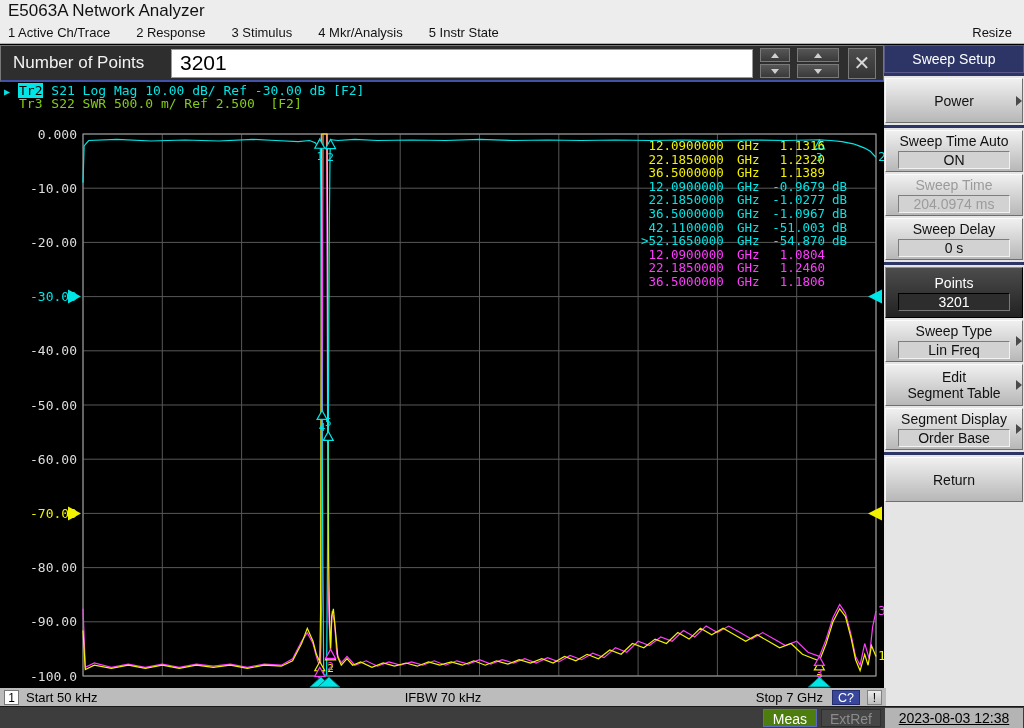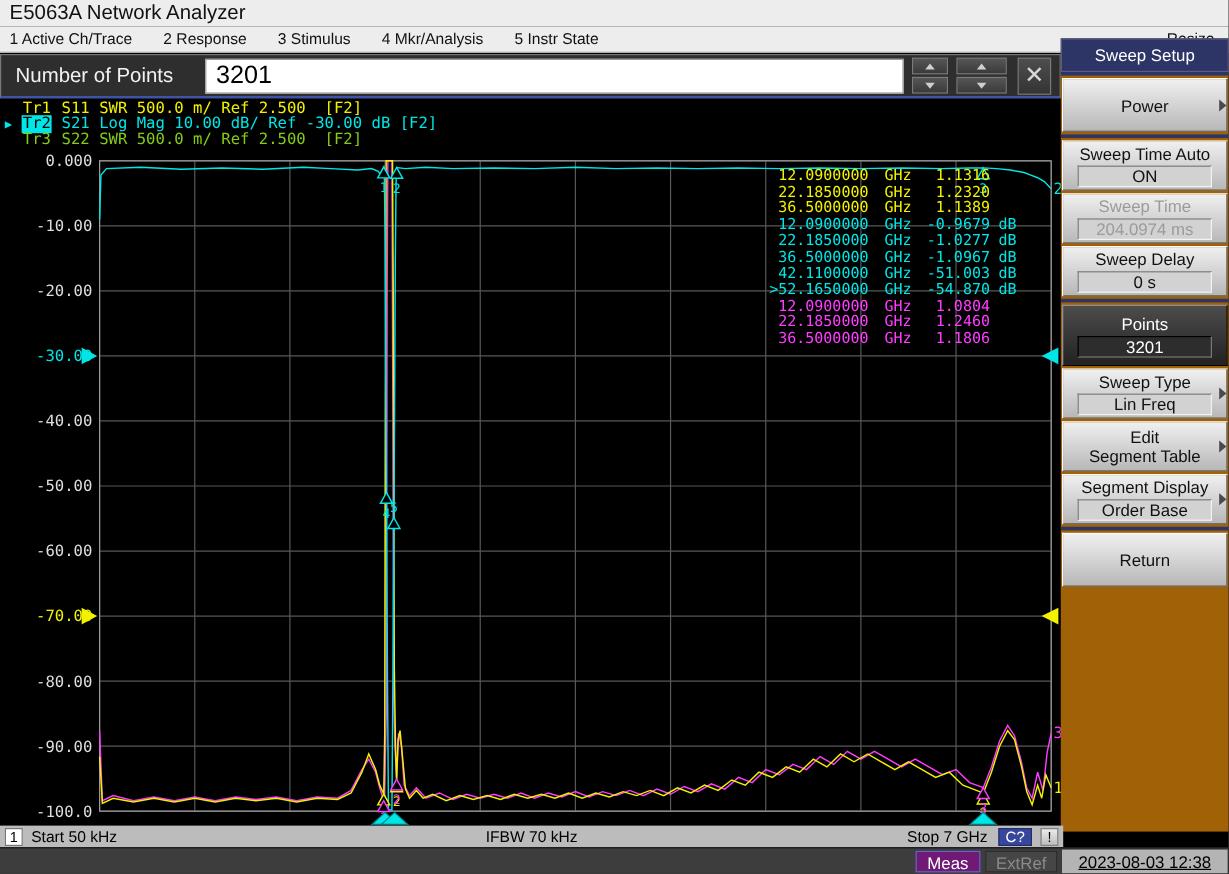--- a/index.html
+++ b/index.html
@@ -38,21 +38,21 @@
   
   .marker-readout{position:absolute;top:139px;left:636px;font-family:"DejaVu Sans Mono",monospace;
                   font-size:12.5px;line-height:13.6px;}
   .mr-row{display:flex;white-space:pre;}
   .mr-n{width:20px;text-align:right;}
   .mr-f{width:74px;text-align:left;}
   .mr-u{width:30px;padding-left:7px;}
   .mr-v{width:58px;text-align:right;}
   .mr-vu{padding-left:7px;}
   
-  .sidebar{position:absolute;left:884px;top:32px;width:140px;height:661px;background:#a16207;box-sizing:border-box;}
+  .sidebar{position:absolute;left:884px;top:45px;width:140px;height:661px;background:#e5e5e5;box-sizing:border-box;}
   .sb-header{height:28px;background:#2c3566;color:#fff;font-size:14px;display:flex;align-items:center;
              justify-content:center;border:1px solid #5a5a8a;box-sizing:border-box;}
   .sb-sep{height:3px;background:#2c3566;margin:0;}
   .sb-btn{position:relative;margin:2px 1px;background:linear-gradient(#f0f0f0,#b7b7b7);
           border:1px solid;border-color:#fbfbfb #6e6e6e #6e6e6e #fbfbfb;color:#111;
           display:flex;flex-direction:column;align-items:center;justify-content:center;
           font-size:14px;box-sizing:border-box;}
   .sb-btn .value{margin-top:2px;width:112px;height:18px;background:#d2d2d2;border:1px solid;
                  border-color:#7e7e7e #f2f2f2 #f2f2f2 #7e7e7e;display:flex;align-items:center;
                  justify-content:center;font-size:14px;box-sizing:border-box;}
@@ -69,21 +69,21 @@
             font-size:12px;margin-right:7px;box-sizing:border-box;}
   .ifbw{position:absolute;left:50%;transform:translateX(-50%);}
   .stop{margin-left:auto;}
   .cq-badge{background:#38479c;color:#fff;padding:0 5px;height:15px;line-height:15px;margin-left:9px;
             font-size:12.5px;border:1px solid #232d6b;box-sizing:border-box;}
   .alert-box{margin-left:7px;width:15px;height:15px;background:linear-gradient(#ececec,#bdbdbd);
              border:1px solid #828282;text-align:center;line-height:14px;font-size:12px;box-sizing:border-box;}
   .status-bar{position:absolute;top:706px;left:0;right:0;height:22px;background:#3d3d3d;
               border-top:1px solid #191919;display:flex;align-items:center;justify-content:flex-end;
               font-size:14px;box-sizing:border-box;}
-  .meas-badge{background:#701a75;color:#fff;padding:0 9px;height:18px;line-height:18px;border:1px solid #5a6ac0;box-sizing:border-box;}
+  .meas-badge{background:#4d7c0f;color:#fff;padding:0 9px;height:18px;line-height:18px;border:1px solid #5a6ac0;box-sizing:border-box;}
   .extref{color:#8b8b8b;background:#464646;border:1px solid #2e2e2e;padding:0 8px;height:18px;line-height:18px;
           margin-left:4px;box-sizing:border-box;}
   .datetime{background:#b4b4b4;color:#000;padding:0 10px;height:20px;line-height:20px;margin-left:4px;
             margin-right:1px;min-width:138px;text-align:center;box-sizing:border-box;text-decoration:underline;}
   svg text{font-family:"DejaVu Sans Mono",monospace;}
 </style>
 </head>
 <body>
 
 <div class="window">
@@ -111,21 +111,20 @@
           <span class="tri-up"></span>
         </div>
       <div class="spin-btn">
           <span class="tri-dn"></span>
         </div>
     </div>
     <div class="close-btn">✕</div>
   </div>
 
   <div class="legend" id="legend">
-      <div class="legend-line" style="color: rgb(242, 242, 0);"><span class="trid">Tr1</span><span> S11 SWR 500.0 m/ Ref 2.500  [F2]</span></div>
       <div class="legend-line" style="color: rgb(0, 230, 230);"><span class="active-arrow">▶</span><span class="trid active">Tr2</span><span> S21 Log Mag 10.00 dB/ Ref -30.00 dB [F2]</span></div>
       <div class="legend-line" style="color: #84cc16;"><span class="trid">Tr3</span><span> S22 SWR 500.0 m/ Ref 2.500  [F2]</span></div>
     </div>
 
   <svg id="chart" style="position:absolute;top:126px;left:0;" width="884" height="562">
       <g stroke="#585858" stroke-width="1">
         <line x1="83" y1="8" x2="876" y2="8"></line>
         <line x1="83" y1="8" x2="83" y2="550"></line>
         <line x1="83" y1="62.2" x2="876" y2="62.2"></line>
         <line x1="162.3" y1="8" x2="162.3" y2="550"></line>

